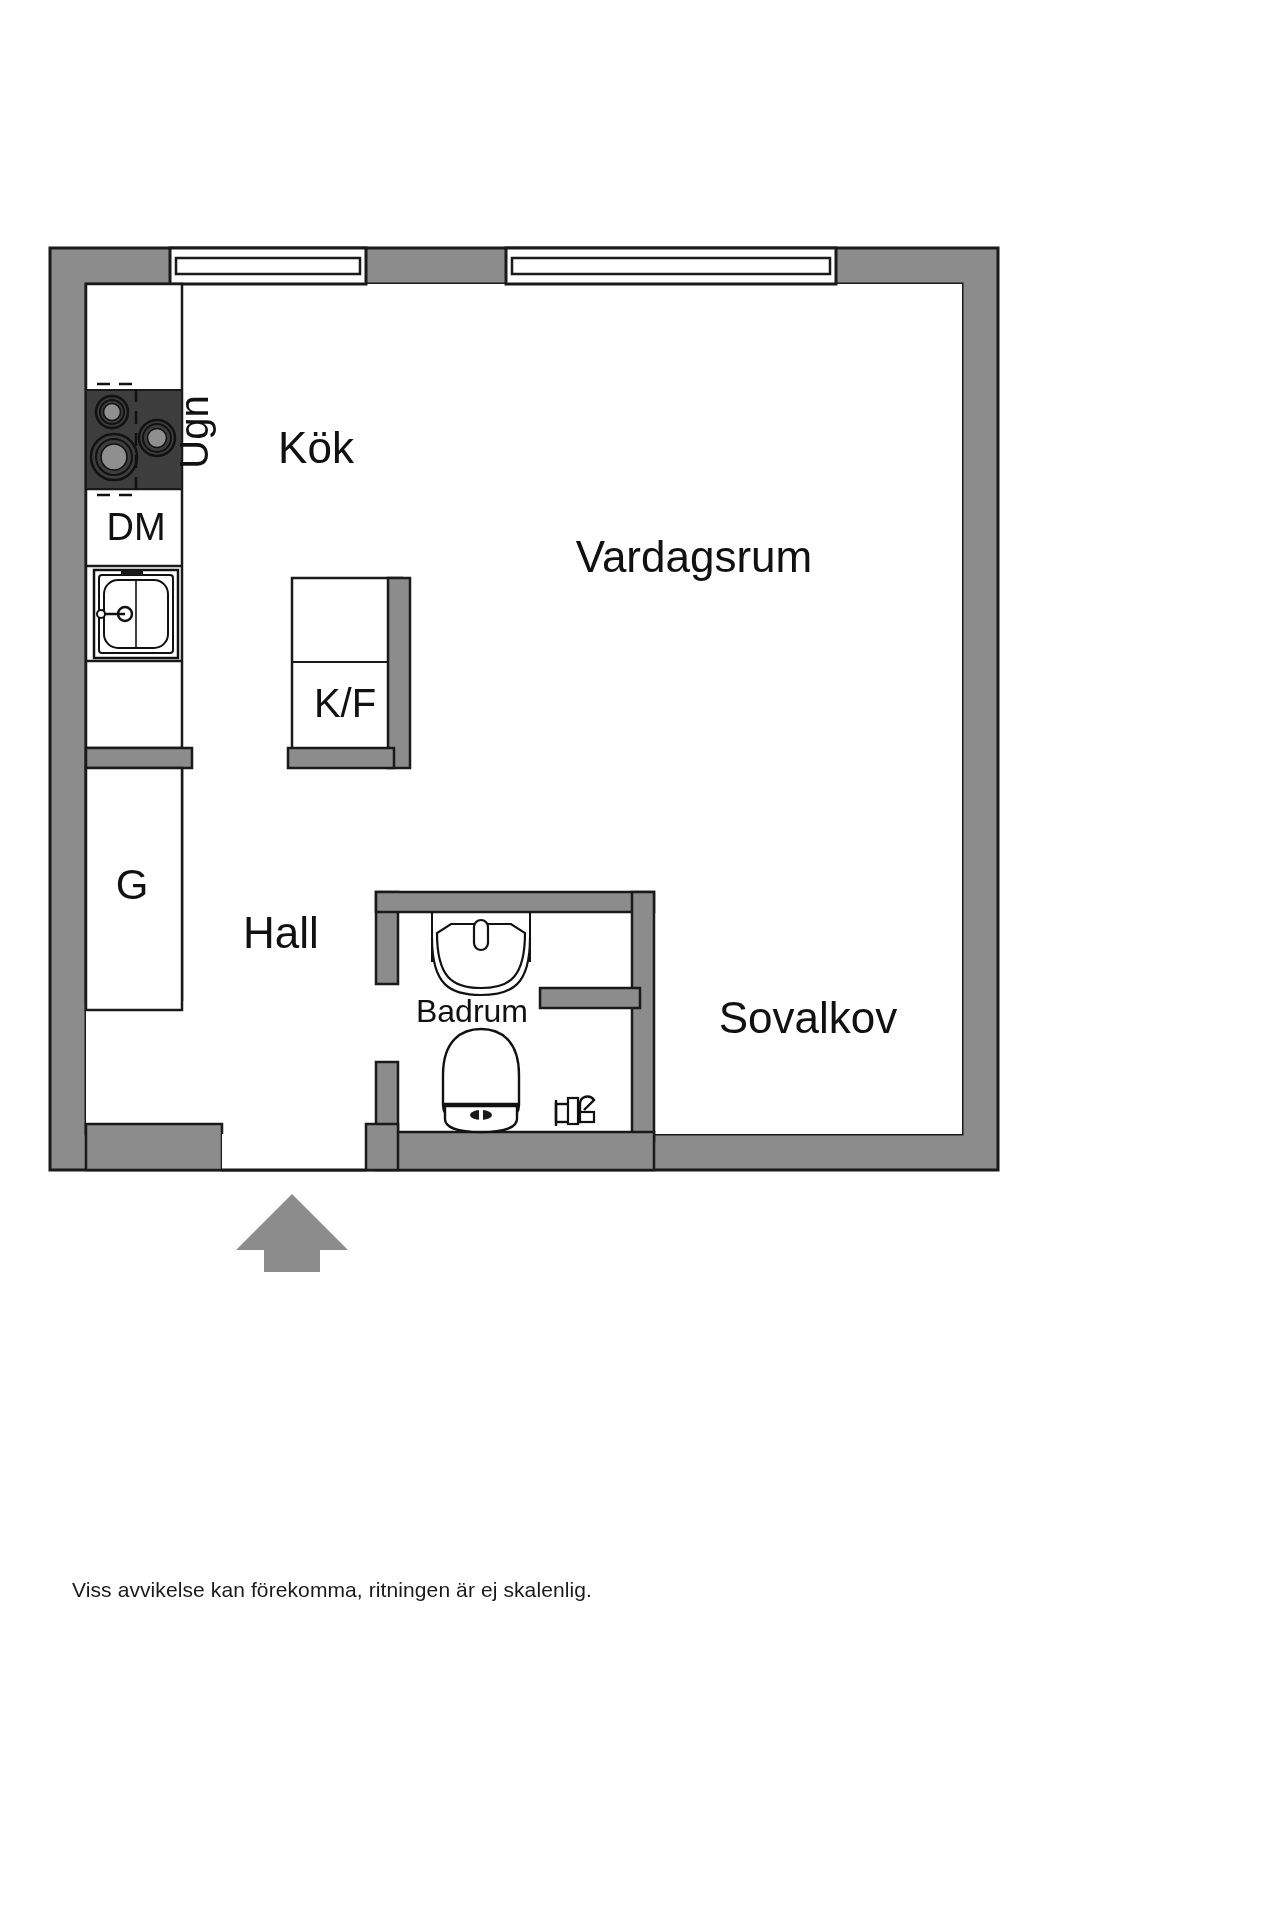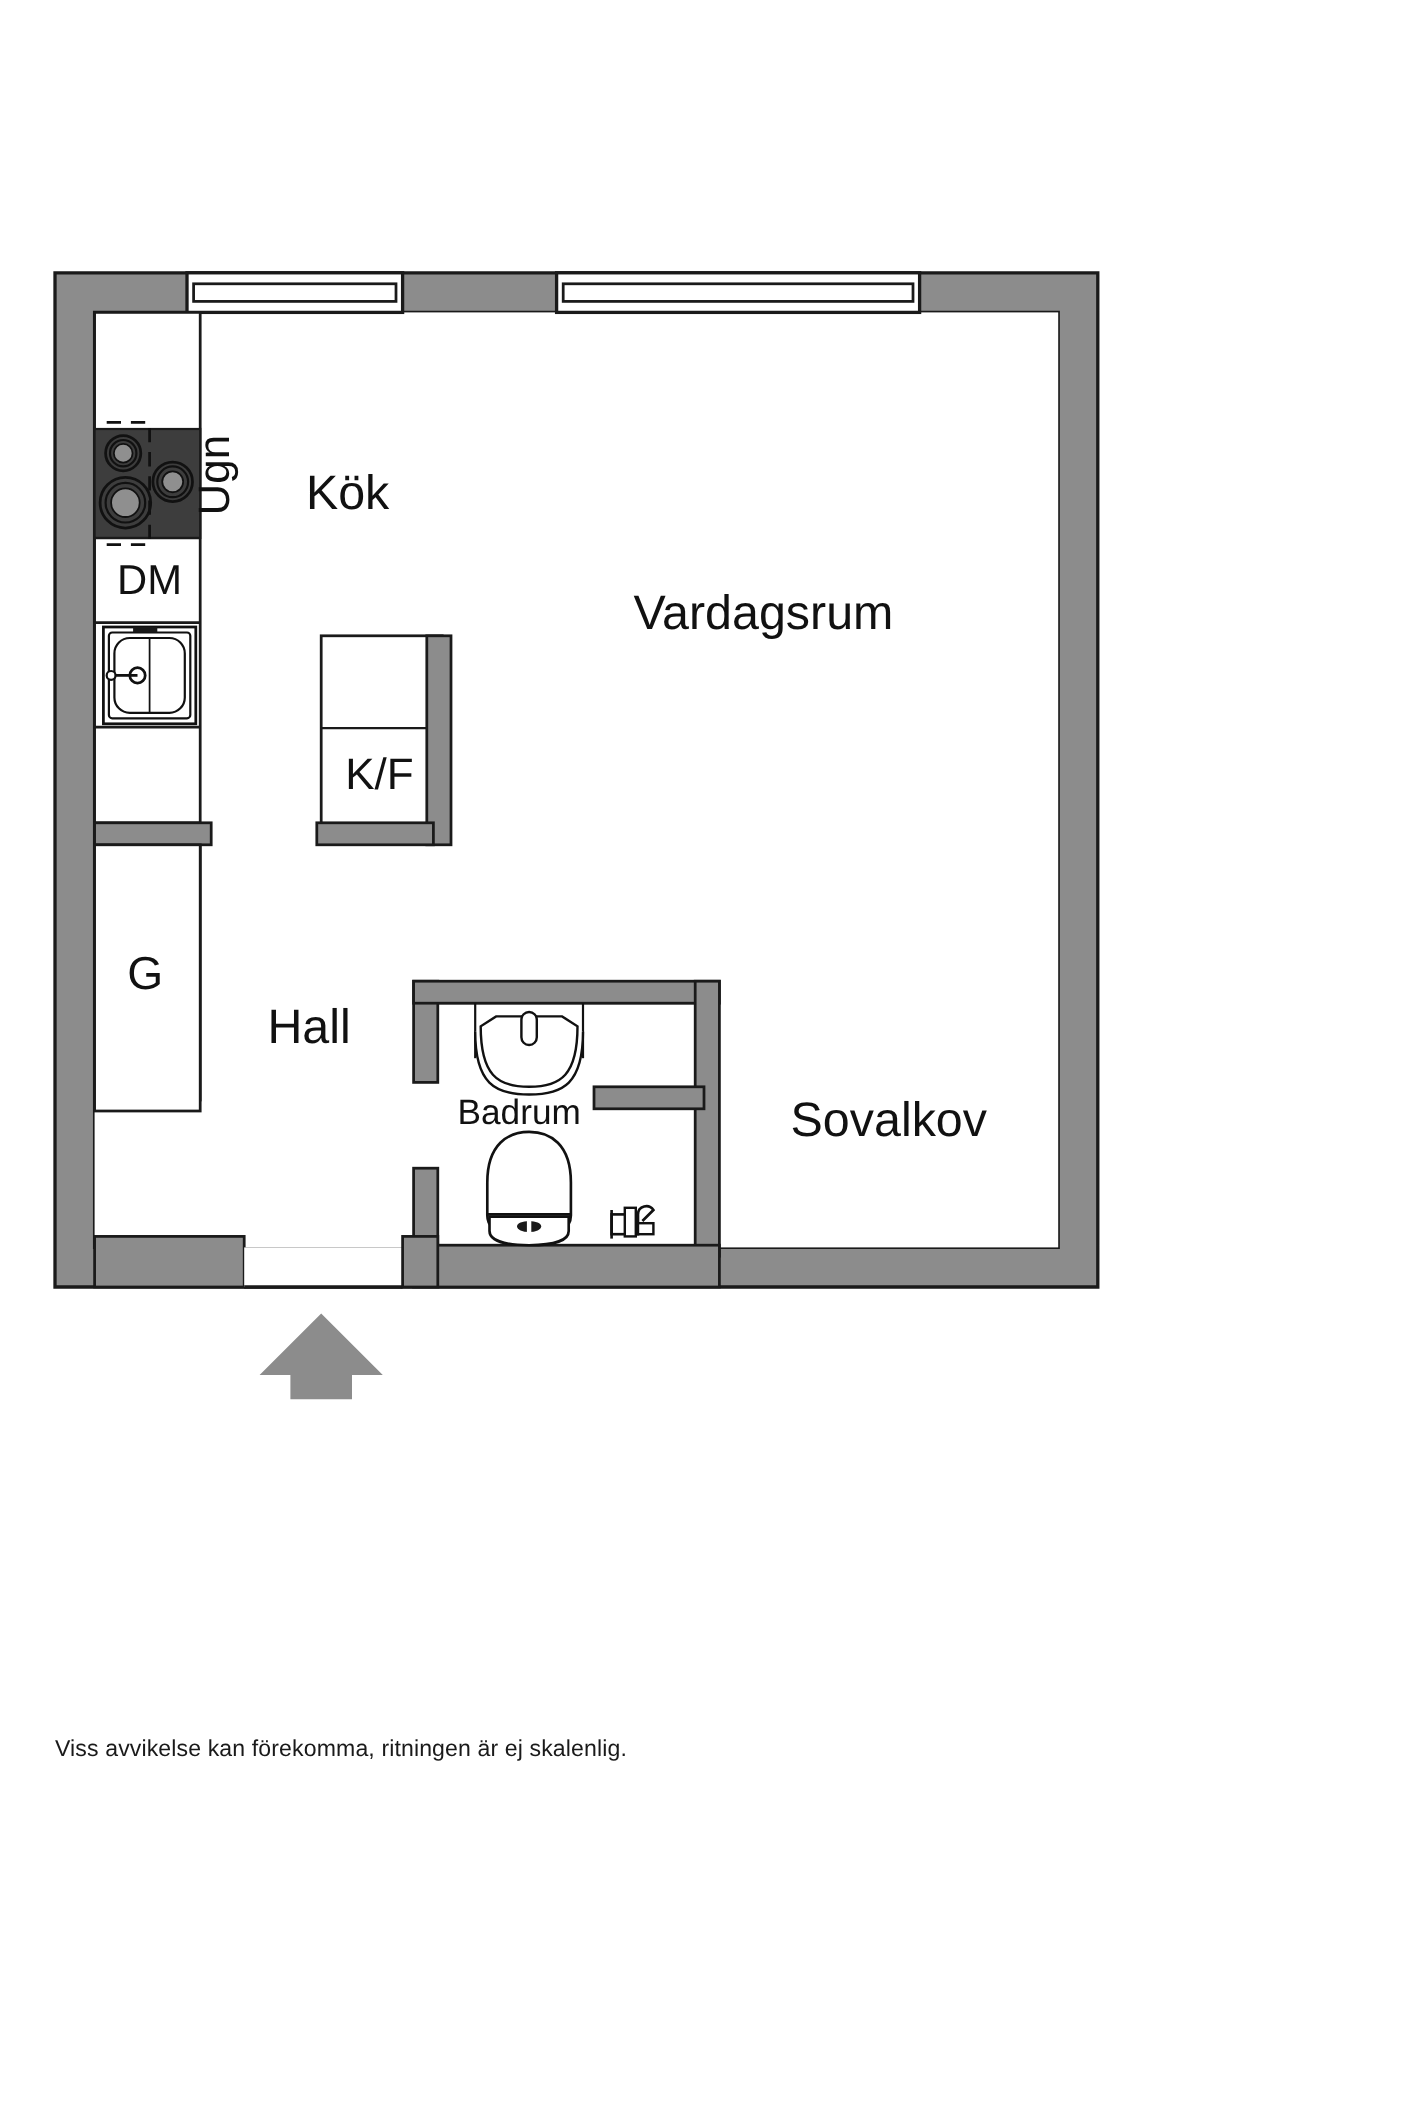--- a/index.html
+++ b/index.html
@@ -1,20 +1,20 @@
 <!DOCTYPE html>
 <html><head>
 <meta charset="utf-8">
 <style>
   html,body{margin:0;padding:0;background:#ffffff;}
   body{width:1280px;height:1920px;font-family:"Liberation Sans",sans-serif;position:relative;overflow:hidden;}
   #plan-root{position:absolute;left:0;top:0;width:1280px;height:1920px;}
   svg{display:block;}
   .room-label{font-family:"Liberation Sans",sans-serif;fill:#111111;}
-  .caption{position:absolute;left:50px;top:1578px;font-size:21px;color:#1a1a1a;
+  .caption{position:absolute;left:72px;top:1578px;font-size:21px;color:#1a1a1a;
            font-family:"Liberation Sans",sans-serif;letter-spacing:.1px;white-space:nowrap;}
 </style>
 </head>
 <body>
 
 <div id="plan-root">
   <svg width="1280" height="1920" viewBox="0 0 1280 1920">
 
     <g>
 

